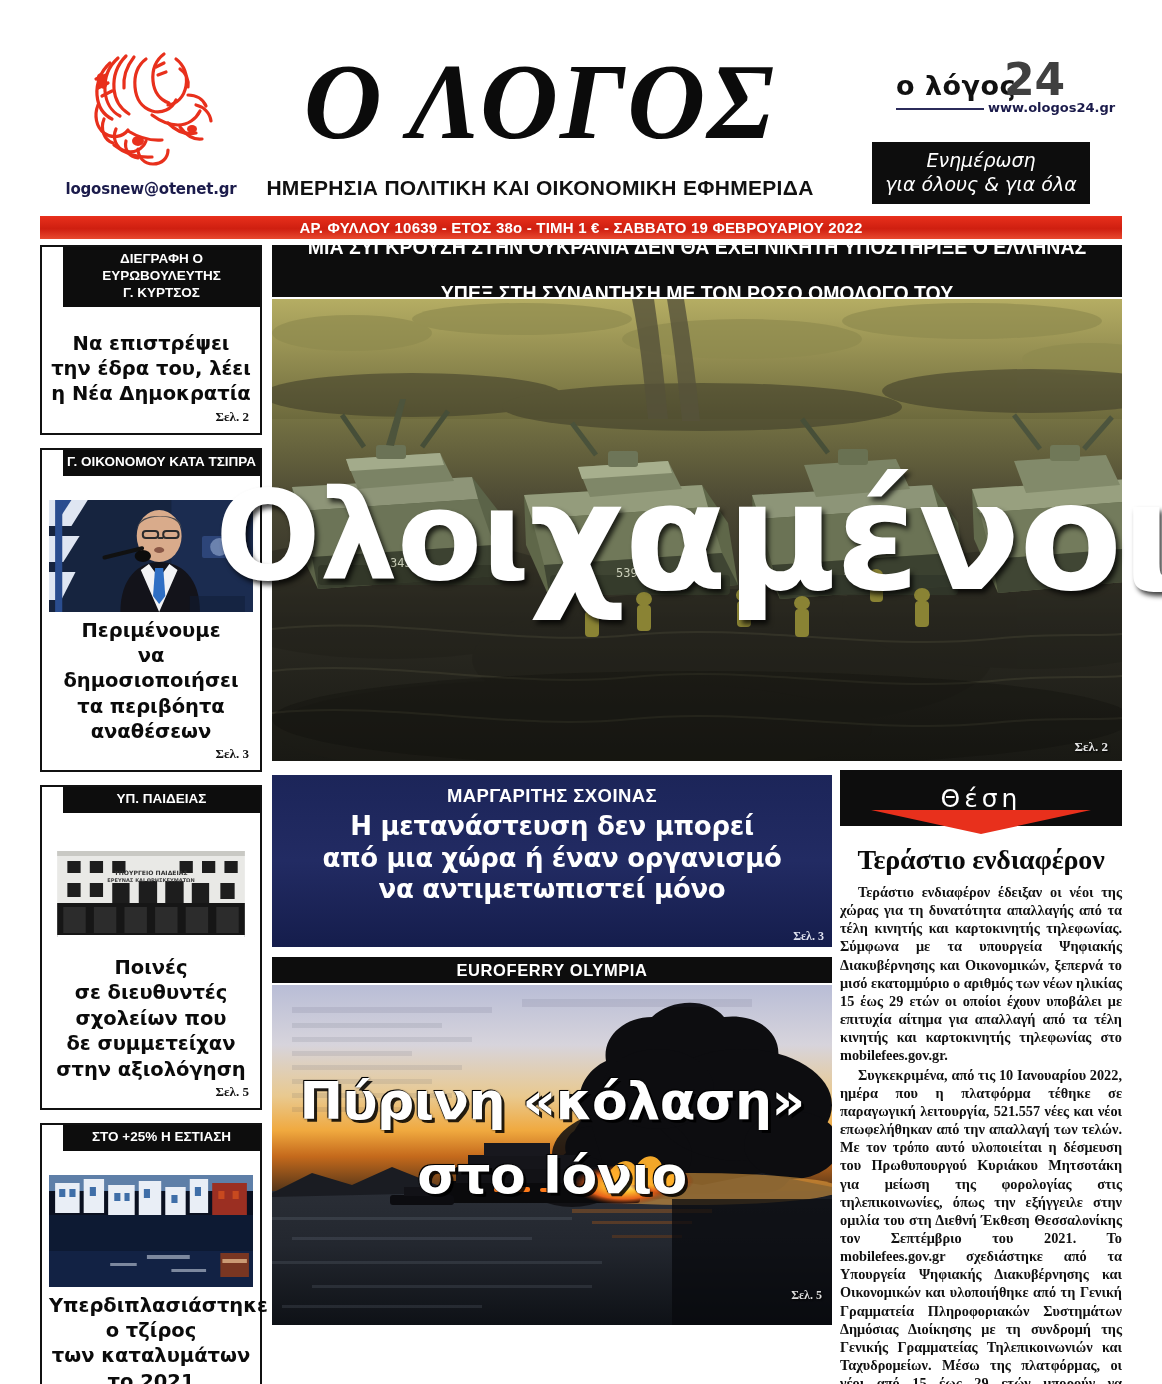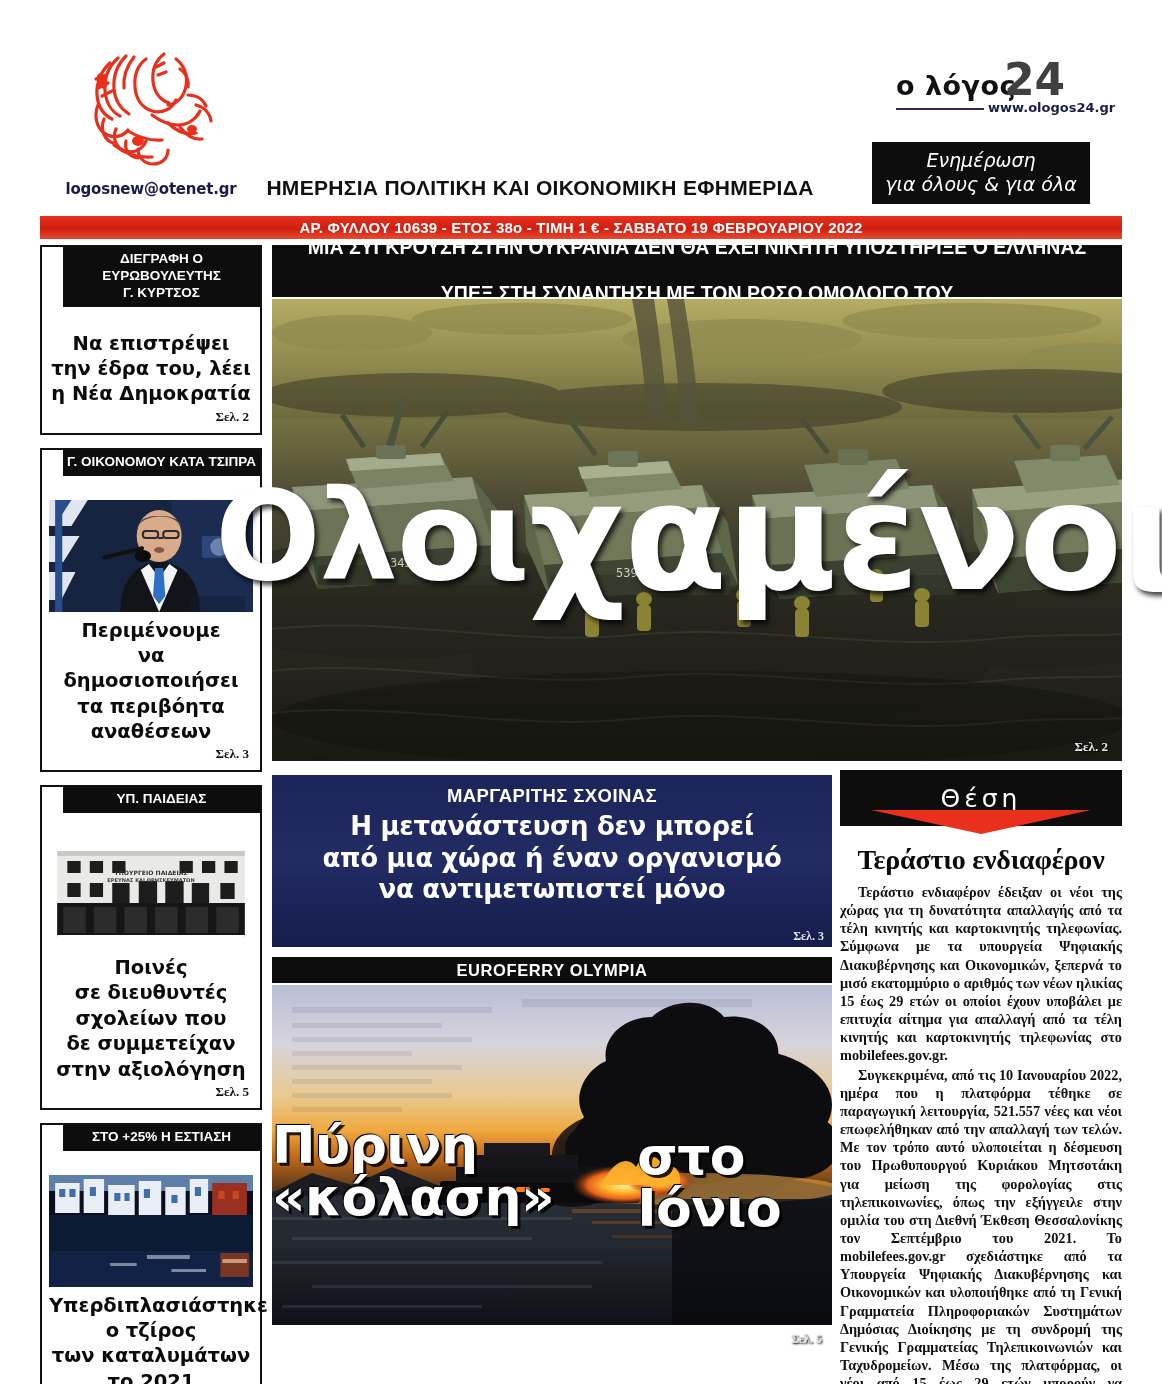--- a/index.html
+++ b/index.html
@@ -136,22 +136,22 @@
   .ferry-kicker {
     position:absolute; left:272px; top:957px; width:560px; height:26px;
     background:#0d0d0d; color:#fff; display:flex; align-items:center; justify-content:center;
     font-family:"Liberation Sans", sans-serif; font-weight:700; font-size:16.5px; letter-spacing:0.6px;
   }
   .ferry-photo {
     position:absolute; left:272px; top:985px; width:560px; height:340px; overflow:hidden;
   }
   .ferry-photo svg { position:absolute; inset:0; width:100%; height:100%; }
   .ferry-title {
-    position:absolute; left:272px; top:1012px; width:560px; height:340px;
-    display:flex; flex-direction:row; align-items:center; justify-content:center;
+    position:absolute; left:272px; top:968px; width:560px; height:340px;
+    display:flex; flex-direction:column; align-items:center; justify-content:center;
     pointer-events:none;
   }
   .ferry-title .f1, .ferry-title .f2 {
     font-family:"DejaVu Sans", sans-serif; font-weight:700; color:#fff;
     line-height:1.0; letter-spacing:-0.5px;
     text-shadow: 0 0 2px #000, 3px 3px 0 rgba(0,0,0,.85), -1px -1px 0 #000;
   }
   .ferry-title .f1 { font-size:52px; margin-bottom:22px; }
   .ferry-title .f2 { font-size:52px; }
   .ferry-ref {
@@ -219,20 +219,21 @@
         </g>
         <g fill="#e8301c">
           <ellipse cx="34" cy="36" rx="5" ry="8" transform="rotate(-20 34 36)"></ellipse>
           <ellipse cx="70" cy="96" rx="6" ry="5"></ellipse>
           <ellipse cx="124" cy="84" rx="5" ry="4"></ellipse>
         </g>
       </svg>
     </div>
     <div class="logo-email">logosnew@otenet.gr</div>
 
+    <div class="mh-title">Ο ΛΟΓΟΣ</div>
     <div class="mh-sub">ΗΜΕΡΗΣΙΑ ΠΟΛΙΤΙΚΗ ΚΑΙ ΟΙΚΟΝΟΜΙΚΗ ΕΦΗΜΕΡΙΔΑ</div>
 
     <div class="ologos24">
       <span class="word">ο λόγος</span>
       <span class="num">24</span>
       <span class="rule"></span>
       <span class="url">www.ologos24.gr</span>
     </div>
 
     <div class="slogan-box">

